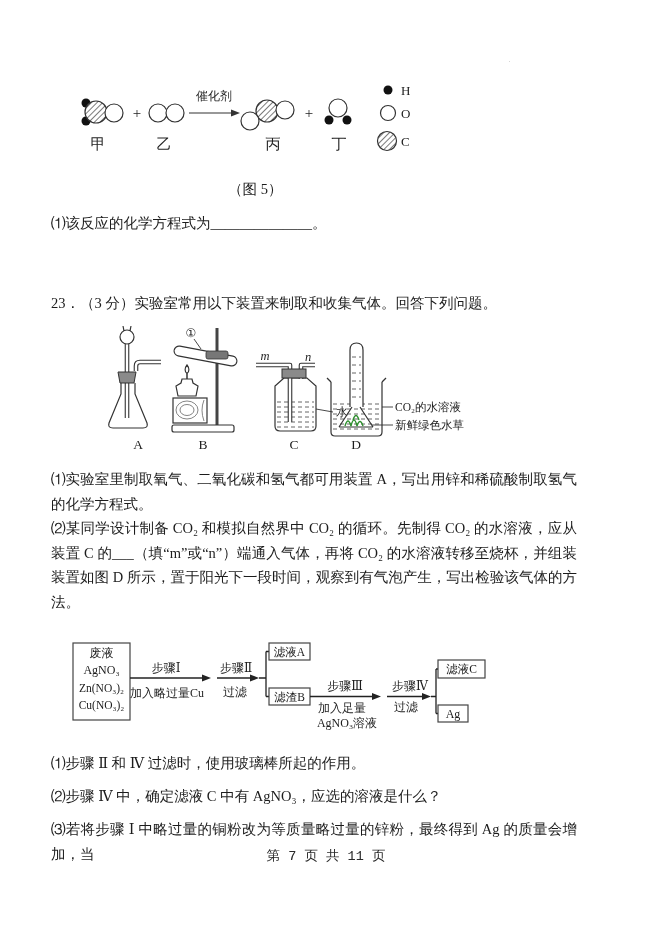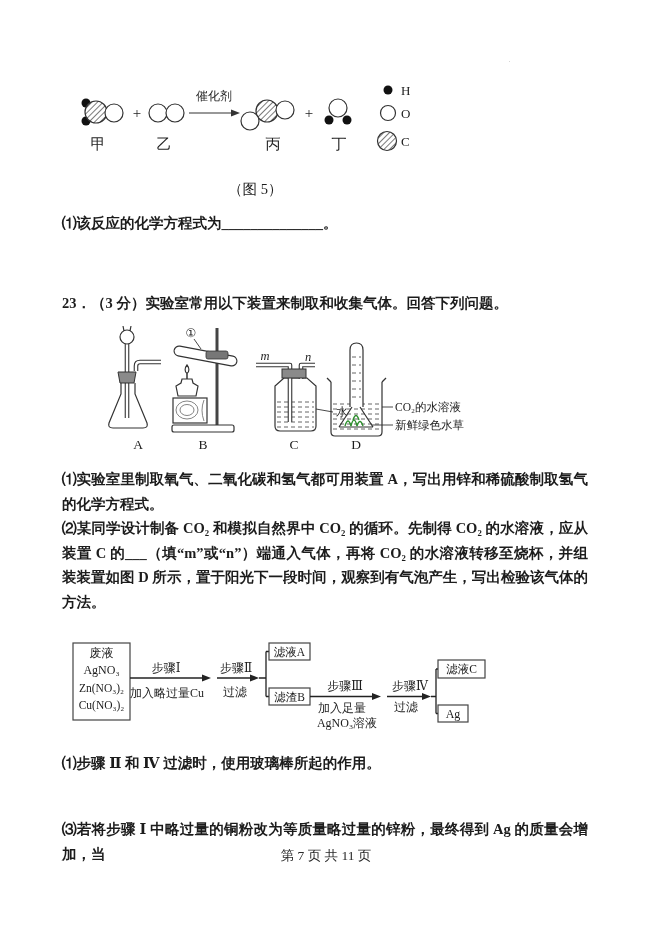--- a/index.html
+++ b/index.html
@@ -1,23 +1,23 @@
 <!DOCTYPE html>
 <html><head>
 <meta charset="utf-8">
 <style>
   html,body{margin:0;padding:0;}
   body{width:660px;height:933px;background:#ffffff;position:relative;
        font-family:"Liberation Serif","DejaVu Serif",serif;color:#1c1c1c;}
   .page{position:absolute;inset:0;overflow:hidden;}
-  .para{position:absolute;left:62px;width:526px;margin:0;font-size:14.5px;
-        line-height:24.5px;text-align:justify;color:#1c1c1c;font-weight:bold;}
+  .para{position:absolute;left:51px;width:526px;margin:0;font-size:14.5px;
+        line-height:24.5px;text-align:justify;color:#1c1c1c;}
   .caption{position:absolute;left:220px;top:180px;width:90px;font-size:14.5px;margin-left:8px;}
   .footer{position:absolute;left:0;top:847px;width:652px;text-align:center;
-          font-size:13.5px;color:#2a2a2a;}
+          font-size:13.5px;color:#2a2a2a;font-family:Liberation Mono, monospace;}
   .stray{position:absolute;left:508px;top:56px;font-size:9px;color:#c4c4c4;}
   svg{position:absolute;overflow:visible;}
   svg text{font-family:"Liberation Serif","DejaVu Serif",serif;fill:#1c1c1c;}
   .cn15{font-size:15px}
   .cn12{font-size:12px}
   .lat13{font-size:13px}
   .flow{font-size:12px}
   .flow-s{font-size:11.5px}
   .app-label{font-size:13.5px}
   .mn{font-size:12.5px;font-style:italic}
@@ -226,16 +226,17 @@
       <rect x="373" y="22" width="47" height="18" class="fbox"></rect>
       <text x="396.5" y="35" class="flow-s" text-anchor="middle">滤液C</text>
     </g>
     <g>
       <rect x="373" y="67" width="30" height="17" class="fbox"></rect>
       <text x="388" y="79.5" class="flow" text-anchor="middle">Ag</text>
     </g>
   </svg>
 
   <p class="para" style="top:751px">⑴步骤 Ⅱ 和 Ⅳ 过滤时，使用玻璃棒所起的作用。</p>
+  <p class="para" style="top:784px">⑵步骤 Ⅳ 中，确定滤液 C 中有 AgNO₃，应选的溶液是什么？</p>
   <p class="para" style="top:817px">⑶若将步骤 Ⅰ 中略过量的铜粉改为等质量略过量的锌粉，最终得到 Ag 的质量会增加，当</p>
 
   <div class="footer">第 7 页 共 11 页</div>
 </div>
 
 </body></html>

